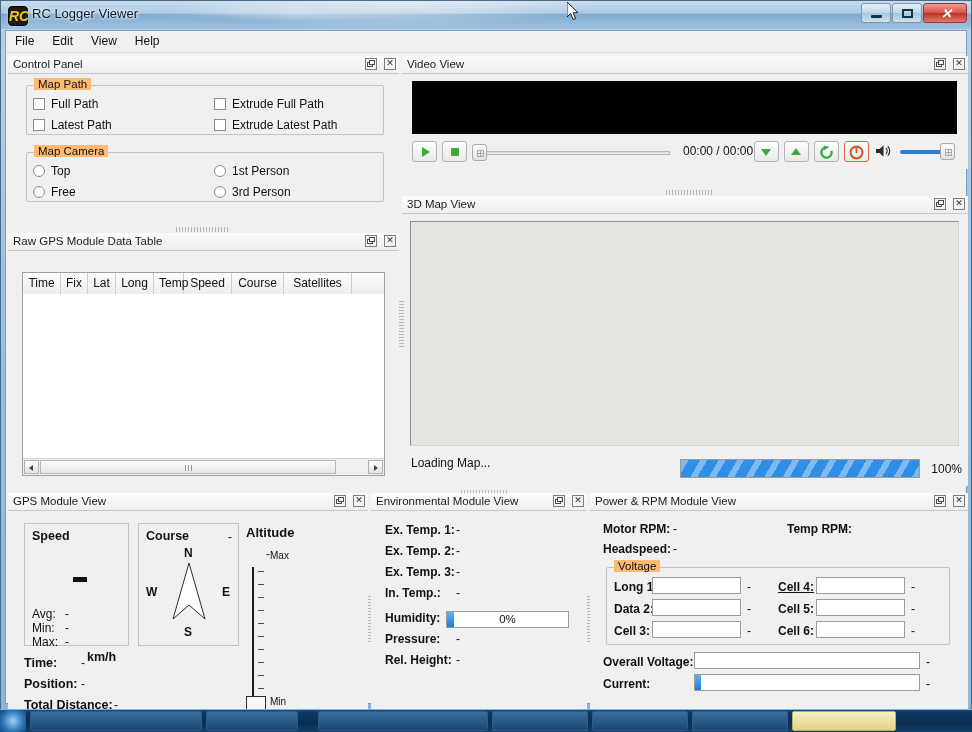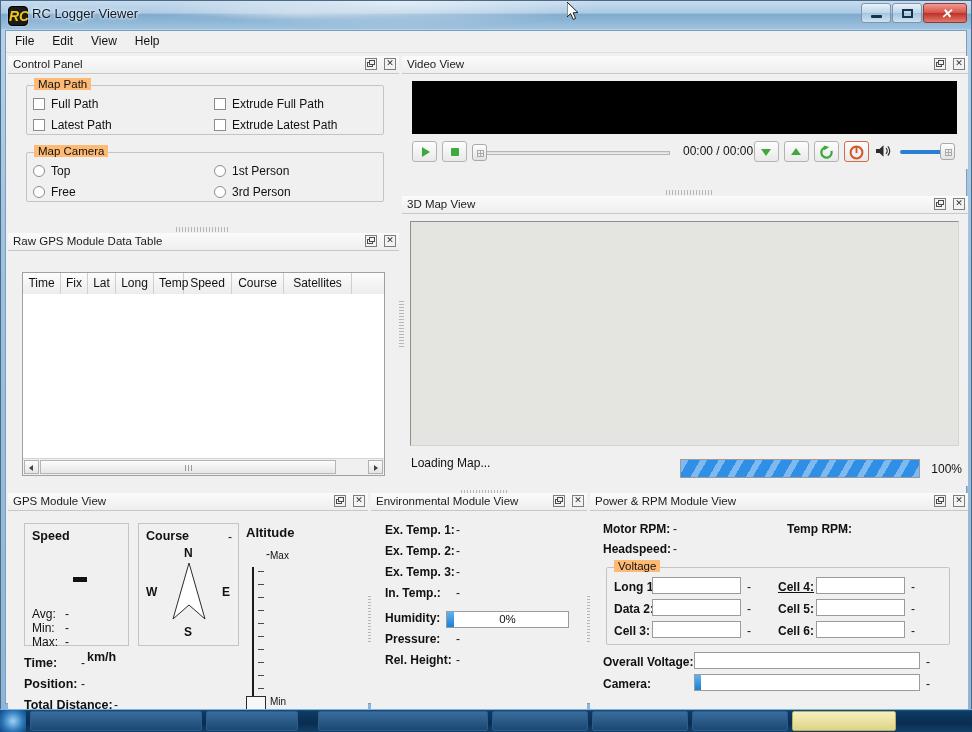--- a/index.html
+++ b/index.html
@@ -498,21 +498,21 @@
         <div class="pval" style="left:321px;top:92px;">-</div>
 
         <div class="prow" style="left:188px;top:114px;">Cell 6:</div>
         <div class="tfield" style="left:226px;top:111px;width:89px;"></div>
         <div class="pval" style="left:321px;top:114px;">-</div>
 
         <div class="prow" style="left:13px;top:145px;">Overall Voltage:</div>
         <div class="tfield" style="left:104px;top:142px;width:226px;"></div>
         <div class="pval" style="left:336px;top:145px;">-</div>
 
-        <div class="prow" style="left:13px;top:167px;">Camera:</div>
+        <div class="prow" style="left:13px;top:167px;">Current:</div>
         <div class="tfield" style="left:104px;top:164px;width:226px;">
           <div class="bar" style="width: 6px;"></div>
         </div>
         <div class="pval" style="left:336px;top:167px;">-</div>
       </div>
     </div>
 
   </div>
 
   <svg id="cursor" viewBox="0 0 14 20">

